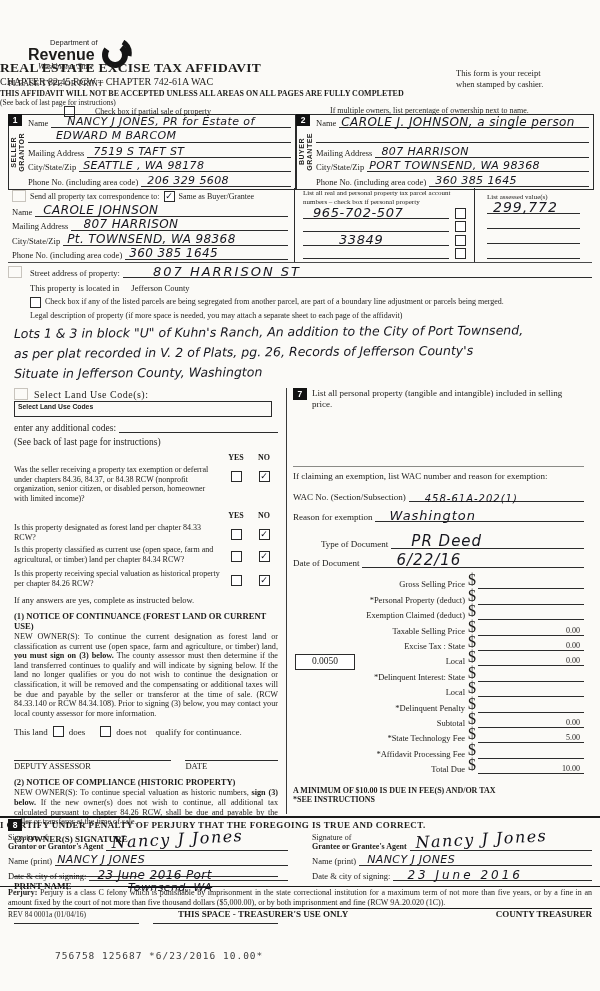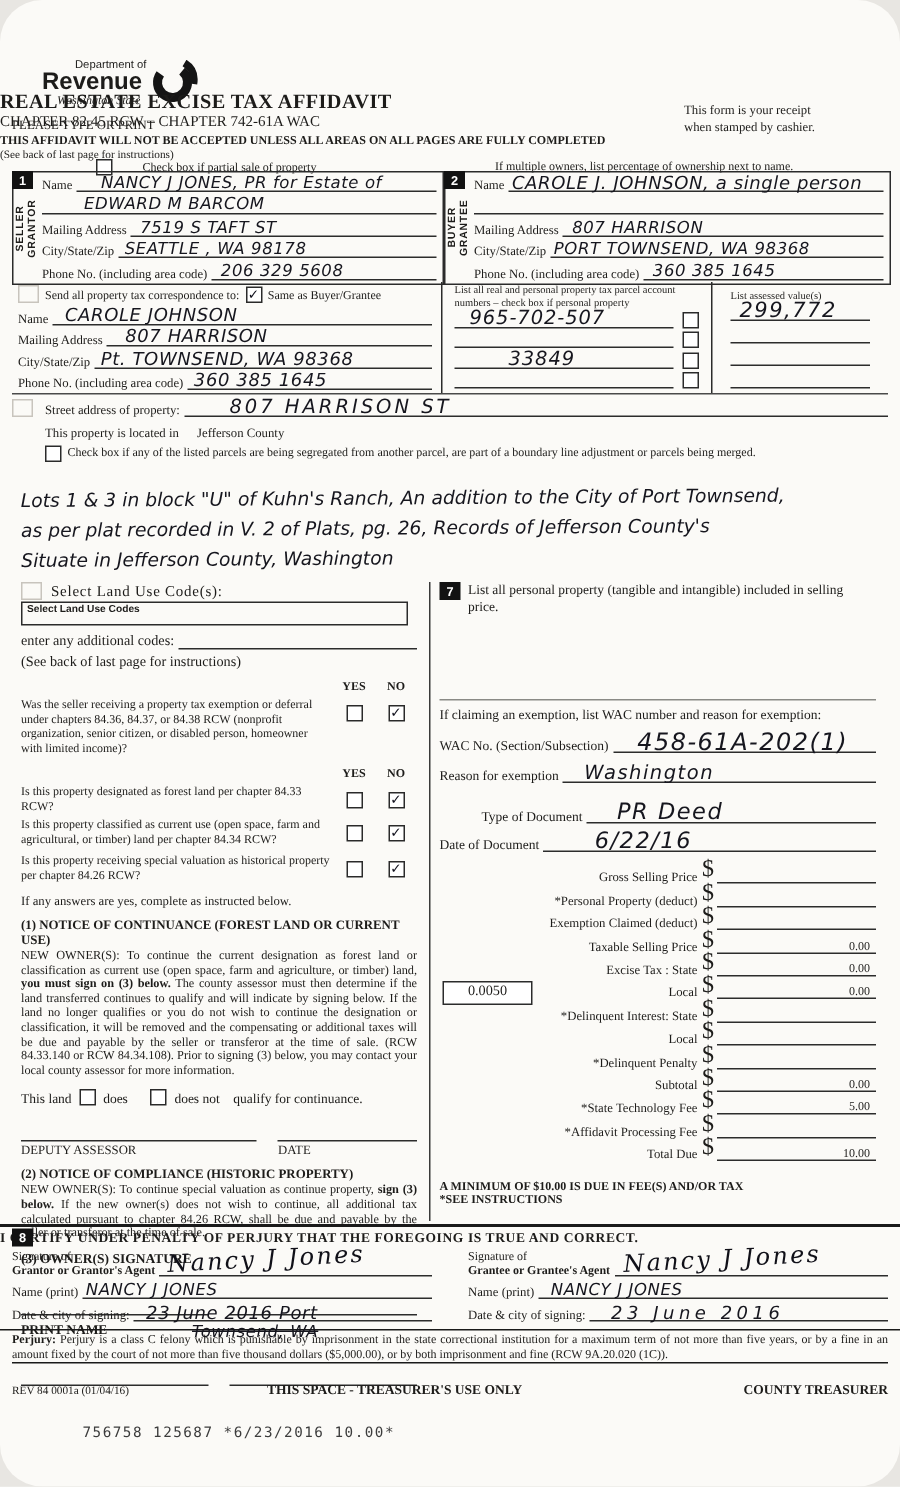--- a/index.html
+++ b/index.html
@@ -1,16 +1,16 @@
 <!DOCTYPE html>
 <html><head>
 <meta charset="utf-8">
 <style>
   html,body{margin:0;padding:0;background:#e8e6e2;}
-  #page{position:relative;width:600px;height:991px;background:#fbfaf7;font-family:"Liberation Serif",serif;color:#1d1c1a;overflow:hidden;border-radius:28px;}
+  #page{position:relative;width:600px;height:991px;background:#fbfaf7;font-family:"Liberation Serif",serif;color:#1d1c1a;overflow:hidden;}
   .abs{position:absolute;}
   .b{font-weight:bold;}
   .c{text-align:left;}
   .sans{font-family:"Liberation Sans",sans-serif;}
   .t7{font-size:7px;}.t75{font-size:7.5px;}.t8{font-size:8px;}.t85{font-size:8.5px;}.t9{font-size:9px;}.t10{font-size:10px;}
   .hw{font-family:"DejaVu Sans",sans-serif;font-style:italic;color:#16161e;white-space:nowrap;}
   .hw11{font-size:11px;letter-spacing:.4px;}
   .hw12{font-size:12px;letter-spacing:.4px;}
   .hw13{font-size:13px;letter-spacing:.6px;}
   .sig{font-family:"DejaVu Serif",serif;font-style:italic;font-size:16px;letter-spacing:1.5px;transform:rotate(-3deg);transform-origin:left bottom;color:#101018;white-space:nowrap;}
@@ -255,20 +255,21 @@
       </span>
   </div>
   <div class="abs t85" style="top:283px;left:30px;">
     <span>This property is located in</span>
     <span style="margin-left:10px;">Jefferson County</span>
   </div>
   <div class="abs t8" style="top:297px;left:30px;width:560px;display:flex;gap:4px;align-items:flex-start;">
     <span class="cb"></span>
     <span>Check box if any of the listed parcels are being segregated from another parcel, are part of a boundary line adjustment or parcels being merged.</span>
   </div>
+  <div class="abs t8" style="top:311px;left:30px;width:560px;">Legal description of property (if more space is needed, you may attach a separate sheet to each page of the affidavit)</div>
   <div class="abs" style="top:322px;left:14px;width:580px;transform:rotate(-.4deg);">
     <div class="hw" style="font-size:12.5px;line-height:20px;">Lots 1 &amp; 3 in block "U" of Kuhn's Ranch, An addition to the City of Port Townsend,</div>
     <div class="hw" style="font-size:12.5px;line-height:20px;">as per plat recorded in V. 2 of Plats, pg. 26, Records of Jefferson County's</div>
     <div class="hw" style="font-size:12.5px;line-height:20px;">Situate in Jefferson County, Washington</div>
   </div>
 
   <div class="abs" style="top:388px;left:8px;width:279px;height:426px;border-right:1.2px solid #3a3a3a;padding:0 8px 0 6px;box-sizing:border-box;">
 
     <div style="display:flex;align-items:center;gap:6px;">
       <span class="numbox faint"></span>
@@ -337,21 +338,21 @@
       <span class="l" style="flex:1.7;"></span>
       <span class="l" style="flex:1;"></span>
     </div>
     <div style="display:flex;gap:14px;">
       <span class="c t85" style="flex:1.7;">DEPUTY ASSESSOR</span>
       <span class="c t85" style="flex:1;">DATE</span>
     </div>
 
     <div class="b c" style="margin-top:6px;font-size:8.6px;">(2) NOTICE OF COMPLIANCE (HISTORIC PROPERTY)</div>
     <div class="para" style="margin-top:1px;">
-      <span>NEW OWNER(S): To continue special valuation as continue property,</span>
+      <span>NEW OWNER(S): To continue special valuation as historic numbers,</span>
       <span class="b">sign (3) below.</span>
       <span>If the new owner(s) does not wish to continue, all additional tax calculated pursuant to chapter 84.26 RCW, shall be due and payable by the seller or transferor at the time of sale.</span>
     </div>
 
     <div class="b c t9" style="margin-top:7px;">(3)  OWNER(S) SIGNATURE</div>
     <div class="sigrow" style="margin-top:22px;">
       <span class="l" style="flex:1;"></span>
       <span class="l" style="flex:1;"></span>
     </div>
     <div class="b c t9" style="margin-top:4px;">PRINT NAME</div>
@@ -368,21 +369,21 @@
       <span class="t9" style="line-height:11px;">List all  personal property (tangible and intangible) included in selling price.</span>
     </div>
 
     <div style="height:56px;"></div>
 
     <div style="border-top:1px solid #8a8a86;padding-top:4px;">
       <div class="t9">If claiming an exemption, list WAC number and reason for exemption:</div>
       <div class="frow t9" style="margin-top:10px;">
           <span class="lab">WAC No. (Section/Subsection)</span>
         <span class="fill">
-            <span class="hw abs" style="bottom:-3px;left:16px;font-size:16px;letter-spacing:1px;">458-61A-202(1)</span>
+            <span class="hw abs" style="bottom:-3px;left:16px;font-size:10px;letter-spacing:1px;">458-61A-202(1)</span>
           </span>
         </div>
       <div class="frow t9" style="margin-top:9px;">
           <span class="lab">Reason for exemption</span>
         <span class="fill">
             <span class="hw abs" style="bottom:-2px;left:14px;font-size:13px;letter-spacing:1px;">Washington</span>
           </span>
         </div>
     </div>
 
@@ -522,21 +523,21 @@
           </div>
       </div>
     </div>
   </div>
 
   <div class="abs" style="top:888px;left:8px;width:584px;font-size:8px;line-height:10px;text-align:justify;">
     <span class="b">Perjury:</span>
     <span>Perjury is a class C felony which is punishable by imprisonment in the state correctional institution for a maximum term of not more than five years, or by a fine in an amount fixed by the court of not more than five thousand dollars ($5,000.00), or by both imprisonment and fine (RCW 9A.20.020 (1C)).</span>
   </div>
 
-  <div class="abs" style="top:908px;left:8px;width:584px;border-top:1.5px solid #1a1a1a;padding-top:12px;display:flex;align-items:baseline;">
+  <div class="abs" style="top:908px;left:8px;width:584px;border-top:1.5px solid #1a1a1a;padding-top:0;display:flex;align-items:baseline;">
     <span class="t75" style="width:170px;">REV 84 0001a (01/04/16)</span>
     <span class="b c" style="flex:1;font-size:9px;">THIS SPACE - TREASURER'S USE ONLY</span>
     <span class="b" style="width:130px;text-align:right;font-size:9px;">COUNTY TREASURER</span>
   </div>
 
   <div class="abs" style="top:950px;left:55px;font-family:'DejaVu Sans Mono',monospace;font-size:9.5px;color:#3c3c3c;letter-spacing:1px;">756758 125687 *6/23/2016 10.00*</div>
 
 </div>
 
 </body></html>

